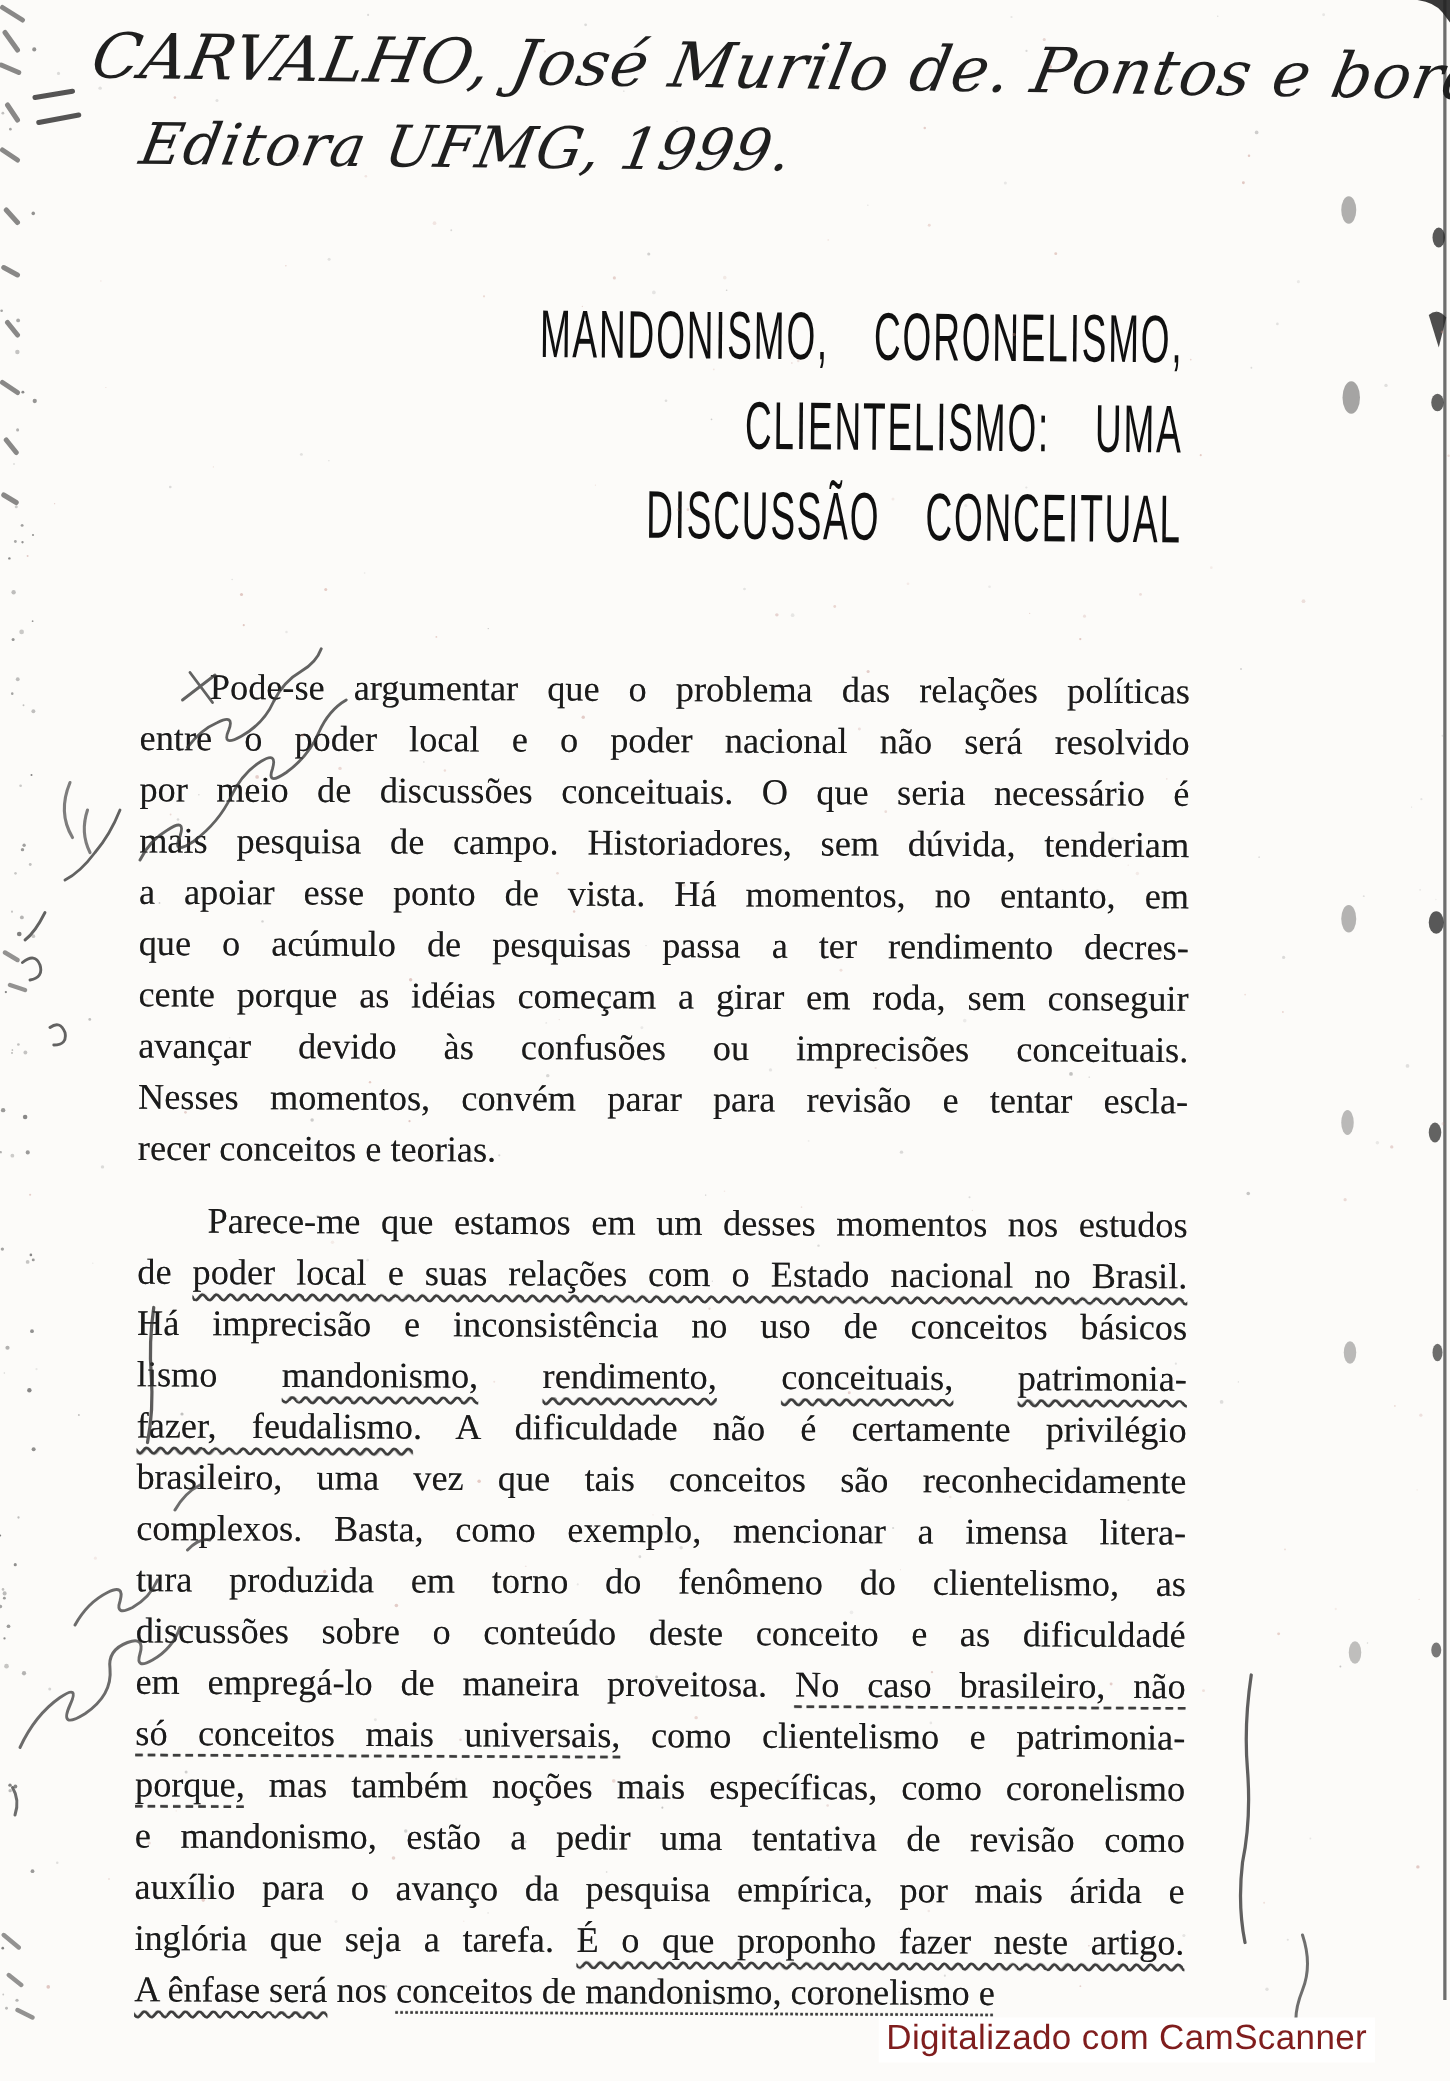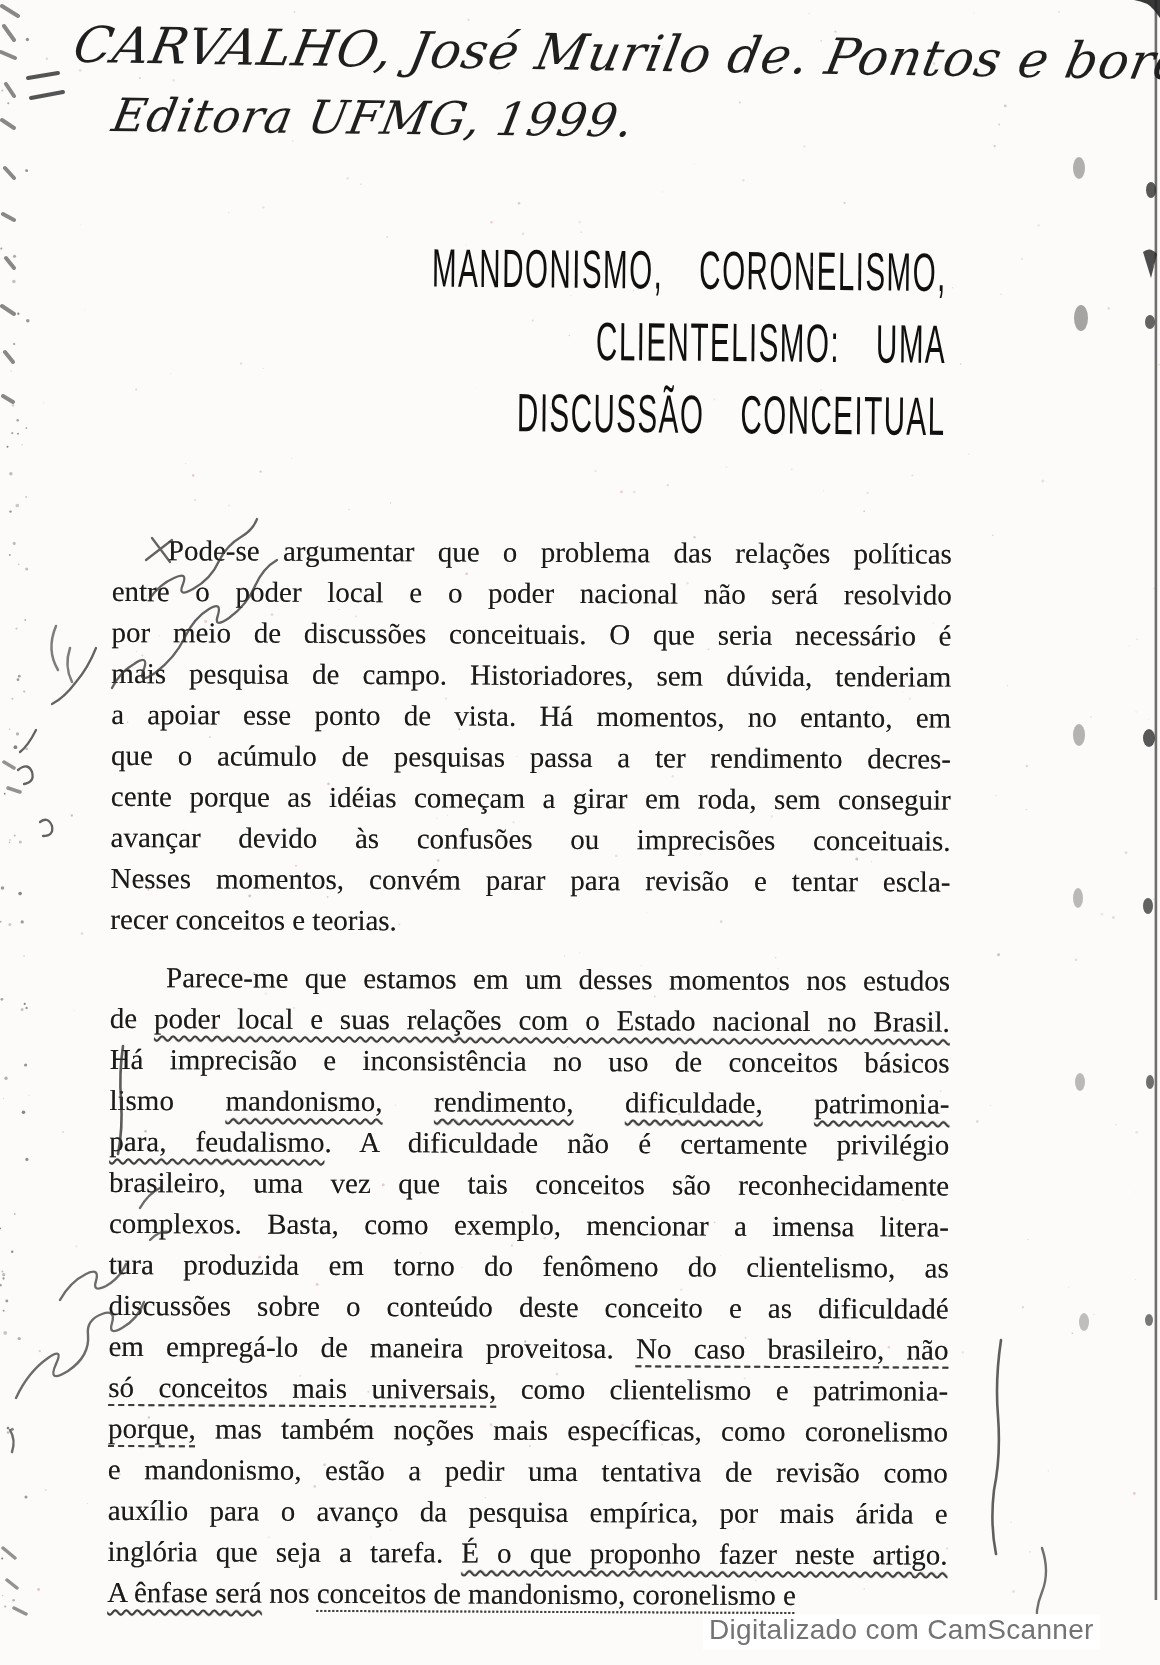--- a/index.html
+++ b/index.html
@@ -39,21 +39,21 @@
     text-decoration-color:rgba(48,48,48,.85);
     text-decoration-thickness:1.7px;
     text-underline-offset:7px;
   }
   .u-wavy{text-decoration-style:wavy;}
   .u-dashed{text-decoration-style:dashed;}
   .u-dotted{text-decoration-style:dotted;}
   
   .watermark{
     position:absolute;top:1614px;left:703px;
-    font-family:"Liberation Sans",sans-serif;font-size:28px;color:#737373;
+    font-family:"Liberation Sans",sans-serif;font-size:28px;color:#7f1d1d;
     letter-spacing:0.3px;background:#ffffff;padding:0 6px 4px 6px;
   }
   svg.overlay{position:absolute;left:0;top:0;pointer-events:none;}
 </style>
 </head>
 <body>
 
 <div class="page">
 
   <div class="handwriting hw1">CARVALHO, José Murilo de. Pontos e bordados. Escritos</div>
@@ -75,22 +75,22 @@
         <div class="line"><span>que o acúmulo de pesquisas passa a ter rendimento decres-</span></div>
         <div class="line"><span>cente porque as idéias começam a girar em roda, sem conseguir</span></div>
         <div class="line"><span>avançar devido às confusões ou imprecisões conceituais.</span></div>
         <div class="line"><span>Nesses momentos, convém parar para revisão e tentar escla-</span></div>
         <div class="line last"><span>recer conceitos e teorias.</span></div>
       </div>
       <div class="para indent">
         <div class="line"><span>Parece-me que estamos em um desses momentos nos estudos</span></div>
         <div class="line"><span>de </span><span class="u u-wavy">poder local e suas relações com o Estado nacional no Brasil.</span></div>
         <div class="line"><span>Há imprecisão e inconsistência no uso de conceitos básicos</span></div>
-        <div class="line"><span>lismo </span><span class="u u-wavy">mandonismo,</span><span> </span><span class="u u-wavy">rendimento,</span><span> </span><span class="u u-wavy">dificuldade,</span><span> </span><span class="u u-wavy">patrimonia-</span></div>
-        <div class="line"><span class="u u-wavy">para, feudalismo</span><span>. A dificuldade não é certamente privilégio</span></div>
+        <div class="line"><span>lismo </span><span class="u u-wavy">mandonismo,</span><span> </span><span class="u u-wavy">rendimento,</span><span> </span><span class="u u-wavy">conceituais,</span><span> </span><span class="u u-wavy">patrimonia-</span></div>
+        <div class="line"><span class="u u-wavy">fazer, feudalismo</span><span>. A dificuldade não é certamente privilégio</span></div>
         <div class="line"><span>brasileiro, uma vez que tais conceitos são reconhecidamente</span></div>
         <div class="line"><span>complexos. Basta, como exemplo, mencionar a imensa litera-</span></div>
         <div class="line"><span>tura produzida em torno do fenômeno do clientelismo, as</span></div>
         <div class="line"><span>discussões sobre o conteúdo deste conceito e as dificuldadé</span></div>
         <div class="line"><span>em empregá-lo de maneira proveitosa. </span><span class="u u-dashed">No caso brasileiro, não</span></div>
         <div class="line"><span class="u u-dashed">só conceitos mais universais,</span><span> como clientelismo e patrimonia-</span></div>
         <div class="line"><span class="u u-dashed">porque,</span><span> mas também noções mais específicas, como coronelismo</span></div>
         <div class="line"><span>e mandonismo, estão a pedir uma tentativa de revisão como</span></div>
         <div class="line"><span>auxílio para o avanço da pesquisa empírica, por mais árida e</span></div>
         <div class="line"><span>inglória que seja a tarefa. </span><span class="u u-wavy">É o que proponho fazer neste artigo.</span></div>

